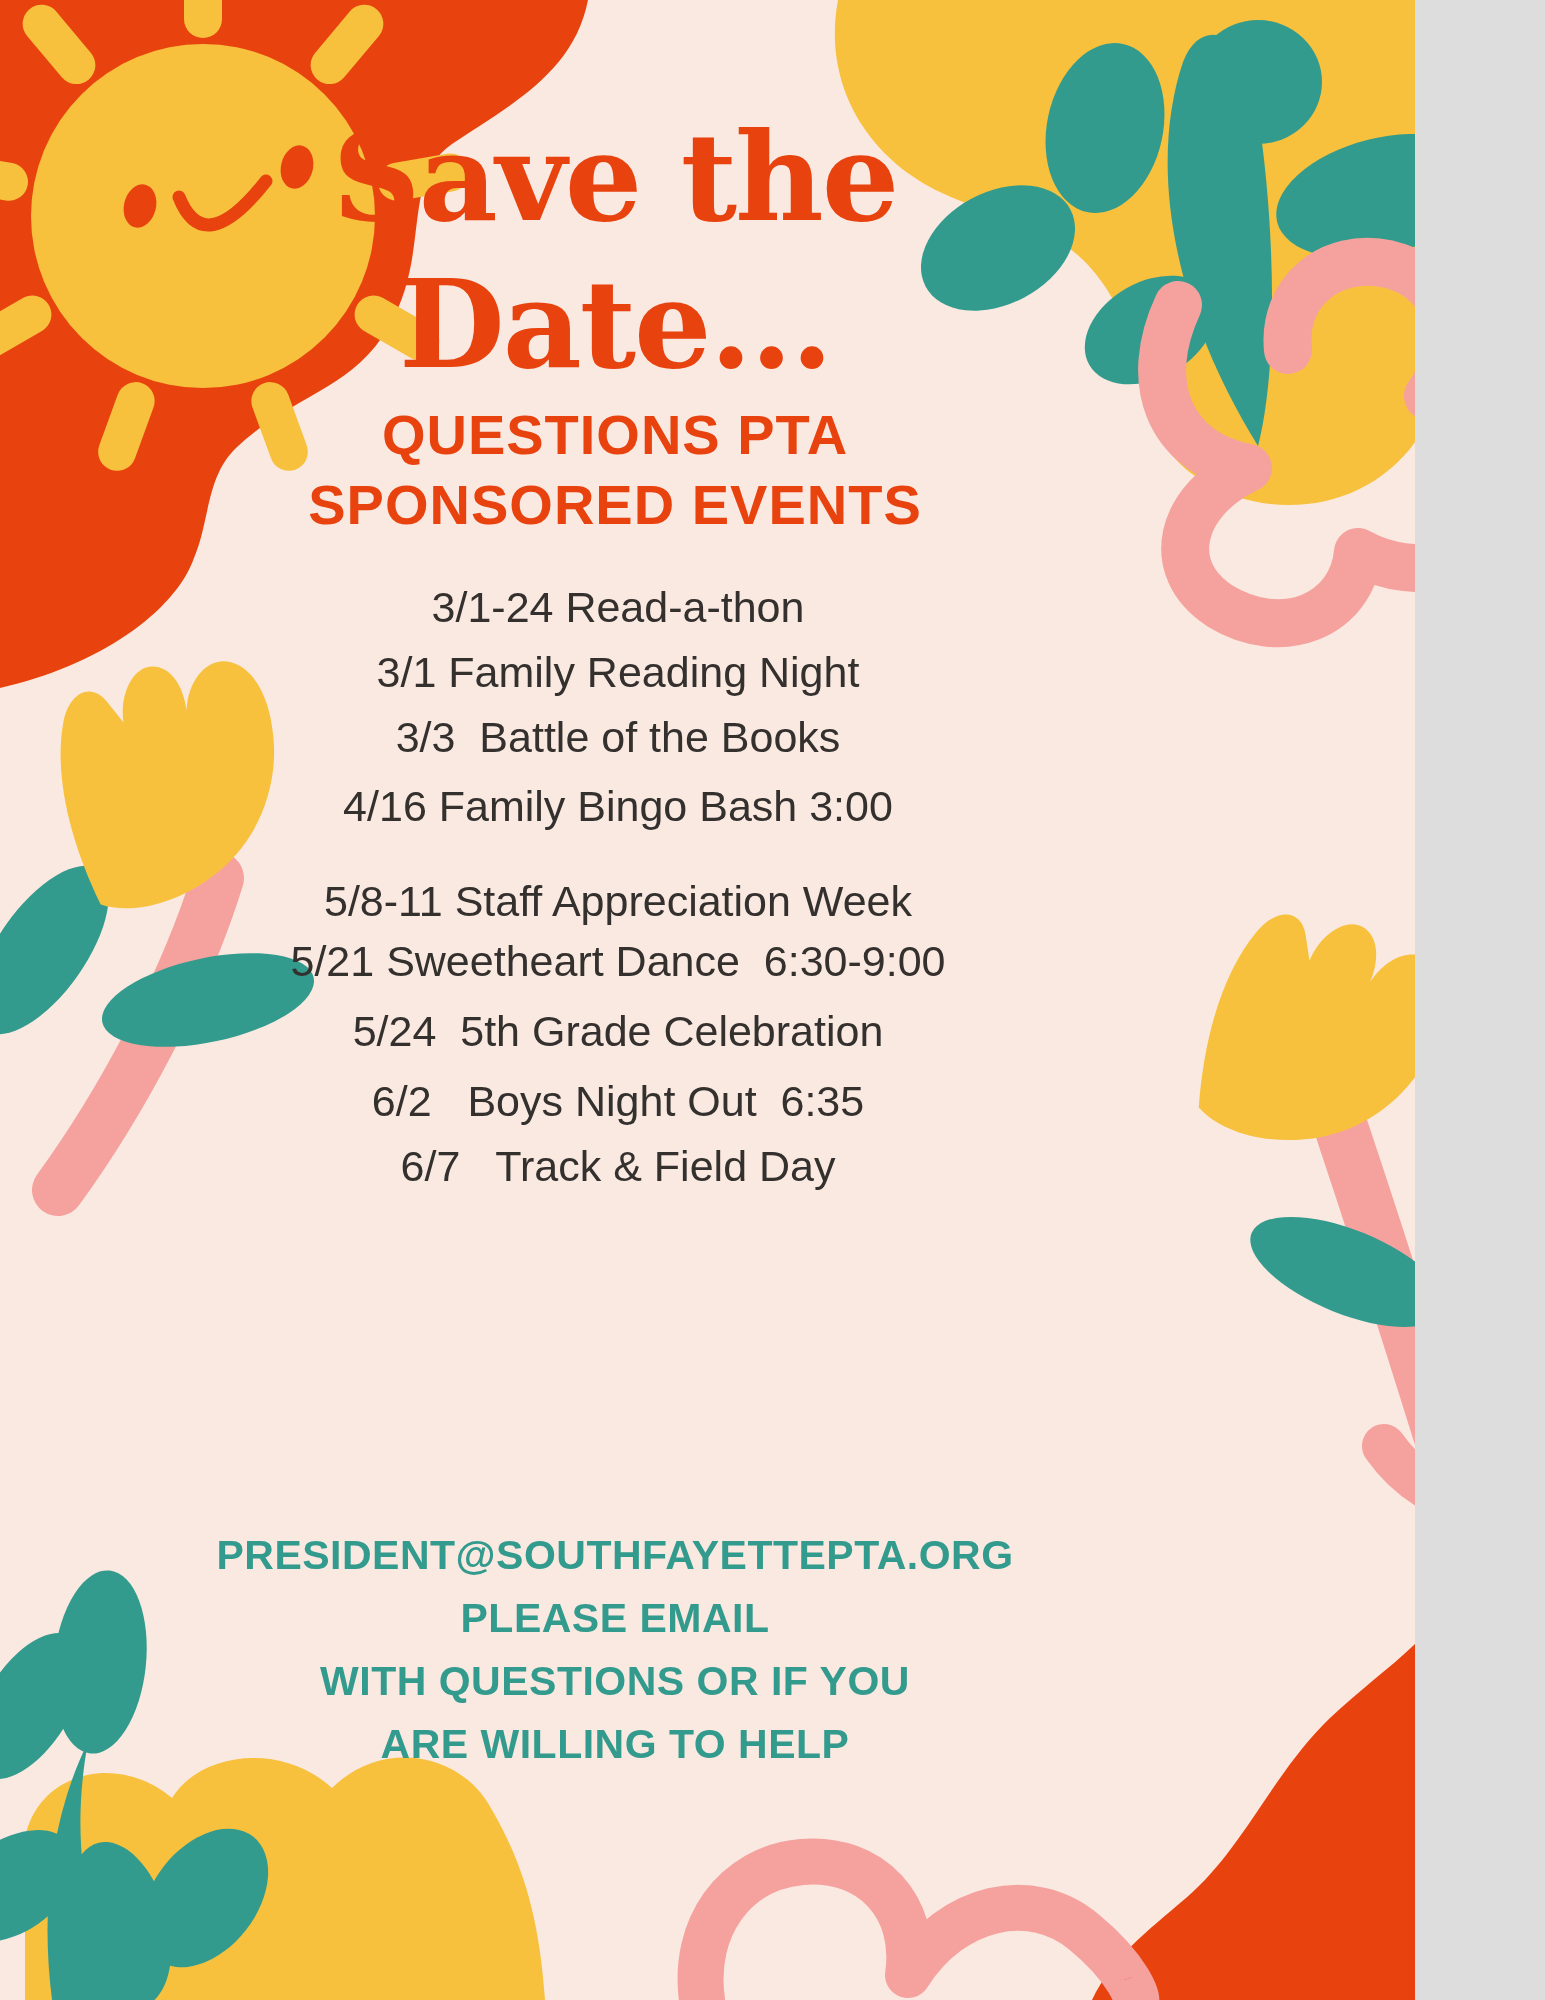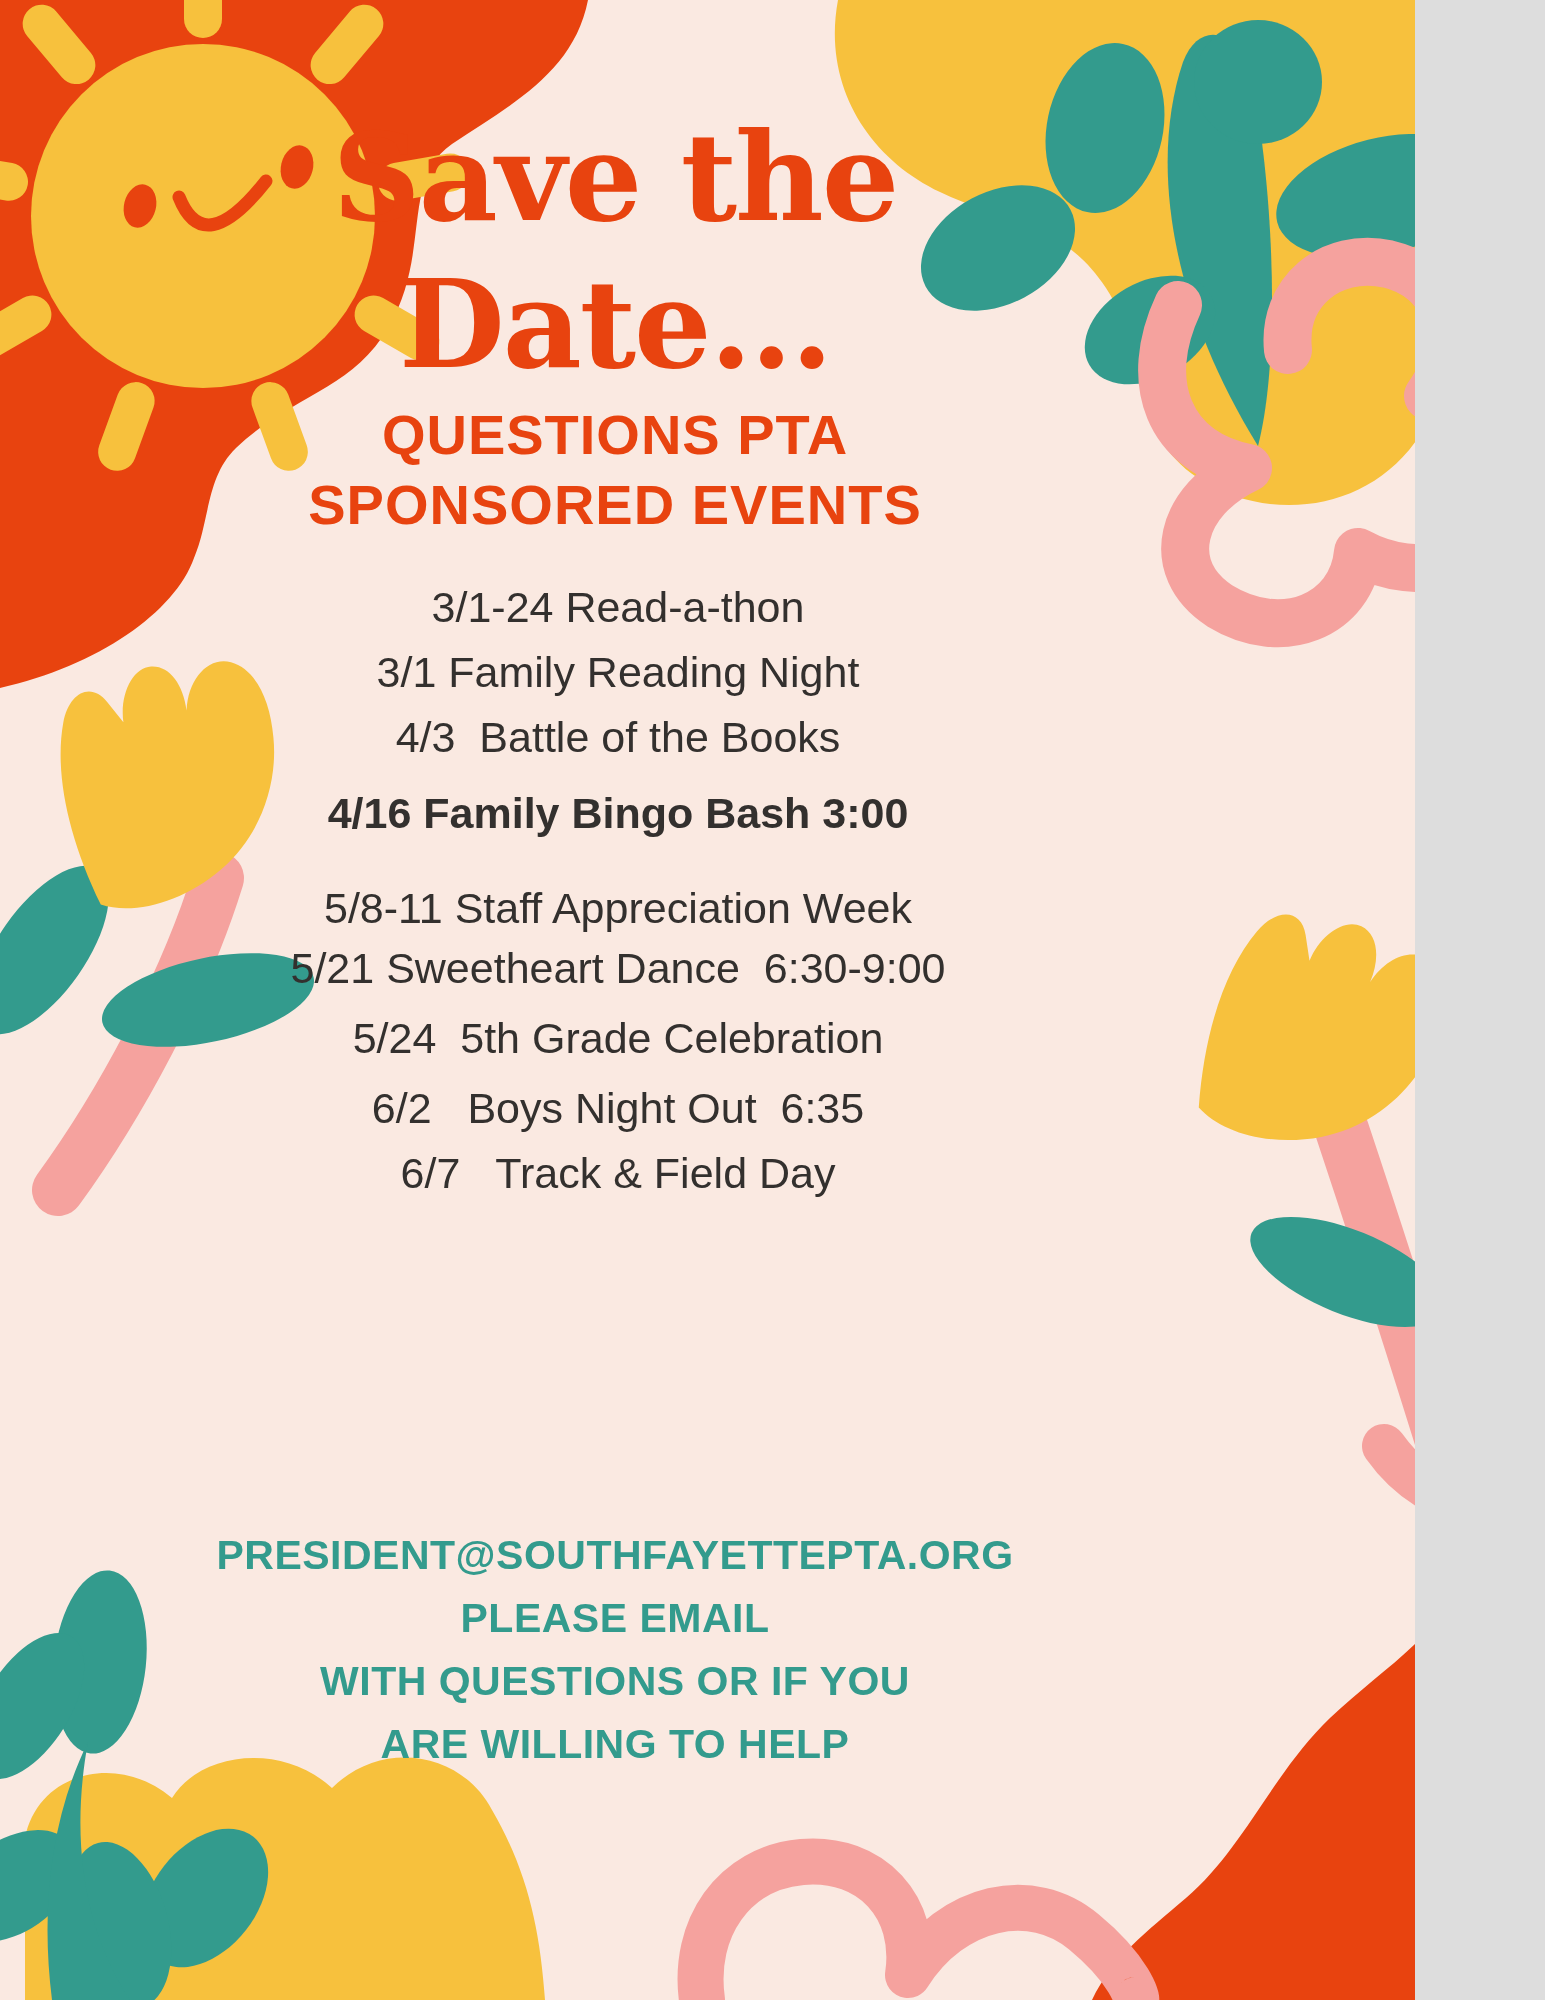--- a/index.html
+++ b/index.html
@@ -28,21 +28,21 @@
     color:#E8430F;
     letter-spacing:1px;
   }
   .subtitle span{display:block;}
   .events{
     position:absolute;top:575px;left:3px;width:100%;
     font-size:43px;color:#33302E;
     font-weight:400;
   }
   .event{line-height:65px;white-space:pre;}
-  .e4{margin-top:11px;font-weight:bold;}
+  .e4{margin-top:4px;}
   .e5{margin-top:30px;}
   .e6{margin-top:-5px;}
   .e7{margin-top:5px;}
   .e8{margin-top:5px;}
   .footer{
     position:absolute;top:1524px;left:0;width:100%;
     font-weight:800;
     font-size:41px;line-height:63px;
     color:#339B8D;
     letter-spacing:0.5px;
@@ -147,21 +147,21 @@
     </div>
 
     <div class="subtitle">
       <span>QUESTIONS PTA</span>
       <span>SPONSORED EVENTS</span>
     </div>
 
     <div class="events">
       <div class="event e1">3/1-24 Read-a-thon</div>
       <div class="event e2">3/1 Family Reading Night</div>
-      <div class="event e3">4/3  Battle of the Books</div>
+      <div class="event e3">3/3  Battle of the Books</div>
       <div class="event e4">4/16 Family Bingo Bash 3:00</div>
       <div class="event e5">5/8-11 Staff Appreciation Week</div>
       <div class="event e6">5/21 Sweetheart Dance  6:30-9:00</div>
       <div class="event e7">5/24  5th Grade Celebration</div>
       <div class="event e8">6/2   Boys Night Out  6:35</div>
       <div class="event e9">6/7   Track &amp; Field Day</div>
     </div>
 
     <div class="footer">
       <span>PRESIDENT@SOUTHFAYETTEPTA.ORG</span>

